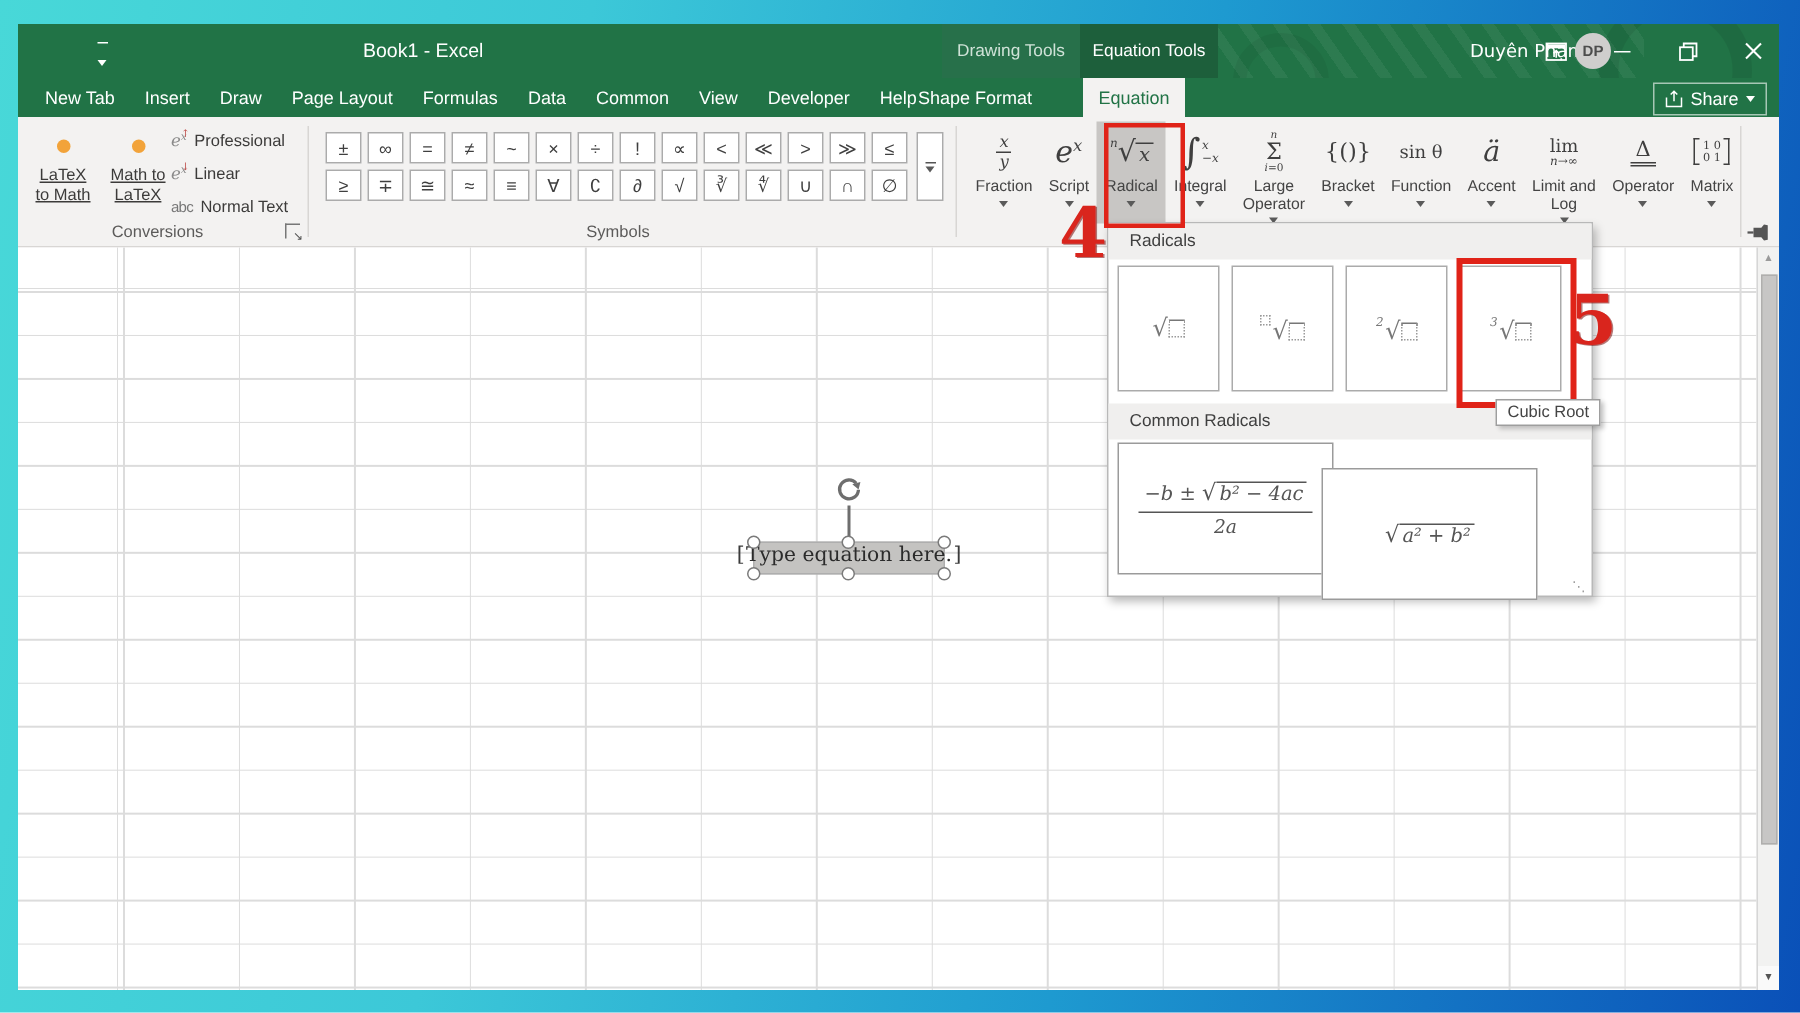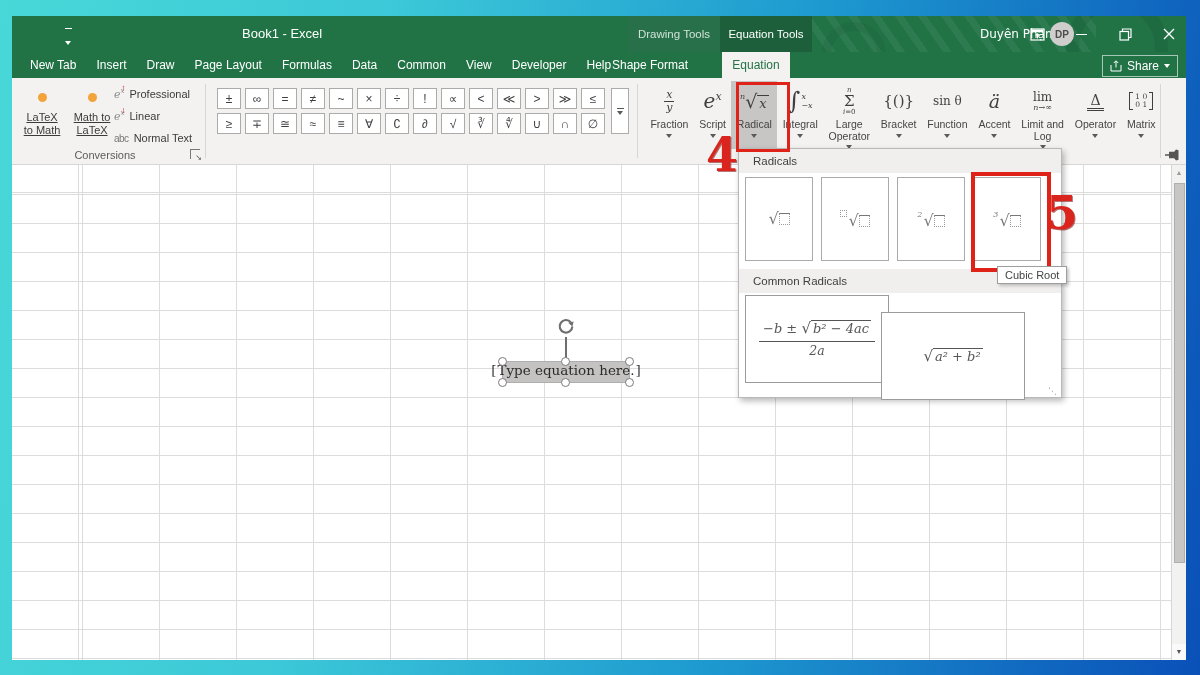--- a/index.html
+++ b/index.html
@@ -273,20 +273,21 @@
         <div class="sym">∛</div>
         <div class="sym">∜</div>
         <div class="sym">∪</div>
         <div class="sym">∩</div>
         <div class="sym">∅</div>
       </div>
     <div class="morebtn">
       <span class="bar"></span>
       <span class="caret"></span>
     </div>
+    <div class="glabel" style="left:205px;width:390px">Symbols</div>
     <div class="gdiv" style="left:625px"></div>
 
     <div id="structures">
         <div class="struct">
           <div class="sicon">
             <span class="fr">
               <i>x</i>
               <span class="frl"></span>
               <i>y</i>
             </span>

